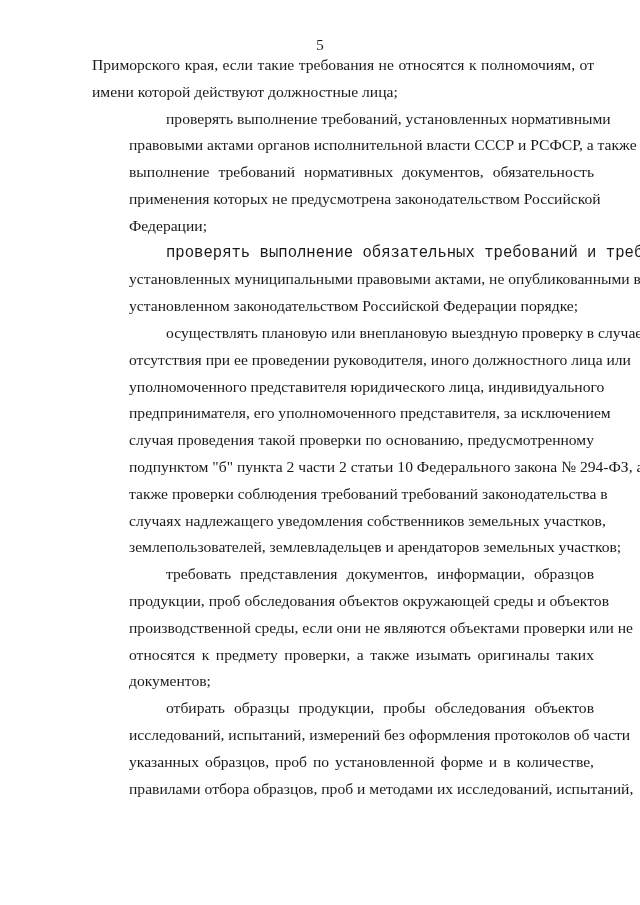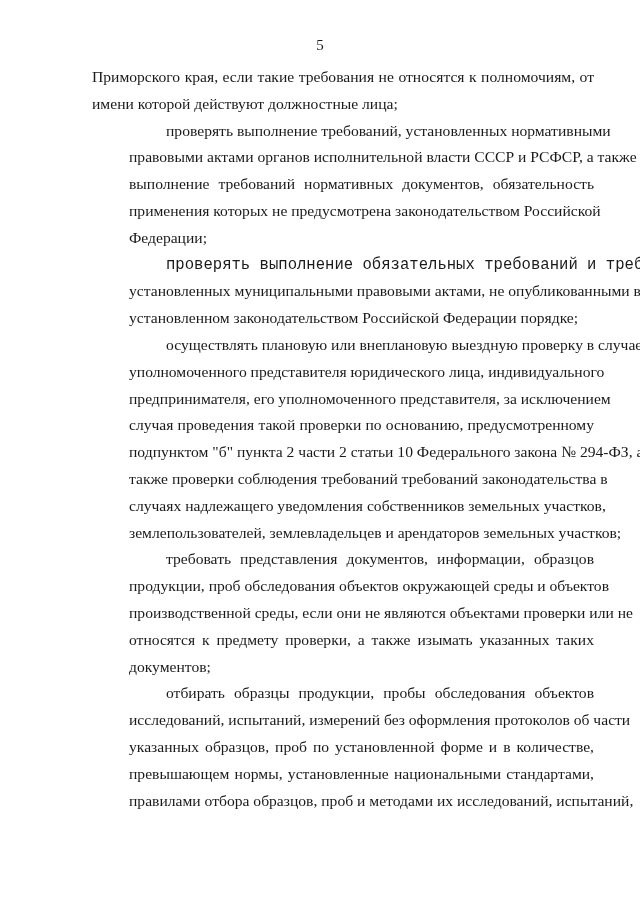--- a/index.html
+++ b/index.html
@@ -5,21 +5,21 @@
   html, body { margin:0; padding:0; background:#ffffff; }
   body { width:640px; height:905px; overflow:hidden; position:relative; }
   .page {
     position:absolute; left:0; top:0; width:640px; height:905px; background:#fff;
   }
   .page-number {
     position:absolute; top:36px; left:0; width:640px; text-align:center;
     font-family:"Liberation Serif", serif; font-size:15px; color:#1a1a1a; line-height:18px;
   }
   .body-text {
-    position:absolute; left:92px; top:64px; width:502px;
+    position:absolute; left:92px; top:52px; width:502px;
     font-family:"Liberation Serif", serif; font-size:15.6px; color:#1a1a1a;
     line-height:26.8px; text-align:justify;
   }
   .para { margin:0; text-align:justify; text-align-last:left; }
   .para.indent { text-indent:37px; }
   .line { display:block; text-align:justify; text-align-last:justify; white-space:nowrap; overflow:visible; }
   .line.last { text-align-last:left; }
 </style>
 </head>
 <body>
@@ -38,36 +38,36 @@
         <span class="line">применения которых не предусмотрена законодательством Российской</span>
         <span class="line last">Федерации;</span>
       </div>
       <div class="para indent">
         <span class="line" style="padding-left: 37px; font-family: Liberation Mono, monospace;">проверять выполнение обязательных требований и требований,</span>
         <span class="line">установленных муниципальными правовыми актами, не опубликованными в</span>
         <span class="line last">установленном законодательством Российской Федерации порядке;</span>
       </div>
       <div class="para indent">
         <span class="line" style="padding-left: 37px;">осуществлять плановую или внеплановую выездную проверку в случае</span>
+        <span class="line">отсутствия при ее проведении руководителя, иного должностного лица или</span>
         <span class="line">уполномоченного представителя юридического лица, индивидуального</span>
         <span class="line">предпринимателя, его уполномоченного представителя, за исключением</span>
         <span class="line">случая проведения такой проверки по основанию, предусмотренному</span>
         <span class="line">подпунктом "б" пункта 2 части 2 статьи 10 Федерального закона № 294-ФЗ, а</span>
         <span class="line">также проверки соблюдения требований требований законодательства в</span>
         <span class="line">случаях надлежащего уведомления собственников земельных участков,</span>
         <span class="line last">землепользователей, землевладельцев и арендаторов земельных участков;</span>
       </div>
       <div class="para indent">
         <span class="line" style="padding-left: 37px;">требовать представления документов, информации, образцов</span>
         <span class="line">продукции, проб обследования объектов окружающей среды и объектов</span>
         <span class="line">производственной среды, если они не являются объектами проверки или не</span>
-        <span class="line">относятся к предмету проверки, а также изымать указанных таких</span>
+        <span class="line">относятся к предмету проверки, а также изымать оригиналы таких</span>
         <span class="line last">документов;</span>
       </div>
       <div class="para indent">
         <span class="line" style="padding-left: 37px;">отбирать образцы продукции, пробы обследования объектов</span>
         <span class="line">исследований, испытаний, измерений без оформления протоколов об части</span>
         <span class="line">указанных образцов, проб по установленной форме и в количестве,</span>
-        <span class="line">превышающем нормы, установленные национальными стандартами,</span>
         <span class="line">правилами отбора образцов, проб и методами их исследований, испытаний,</span>
       </div>
     </div>
 </div>
 
 </body></html>

